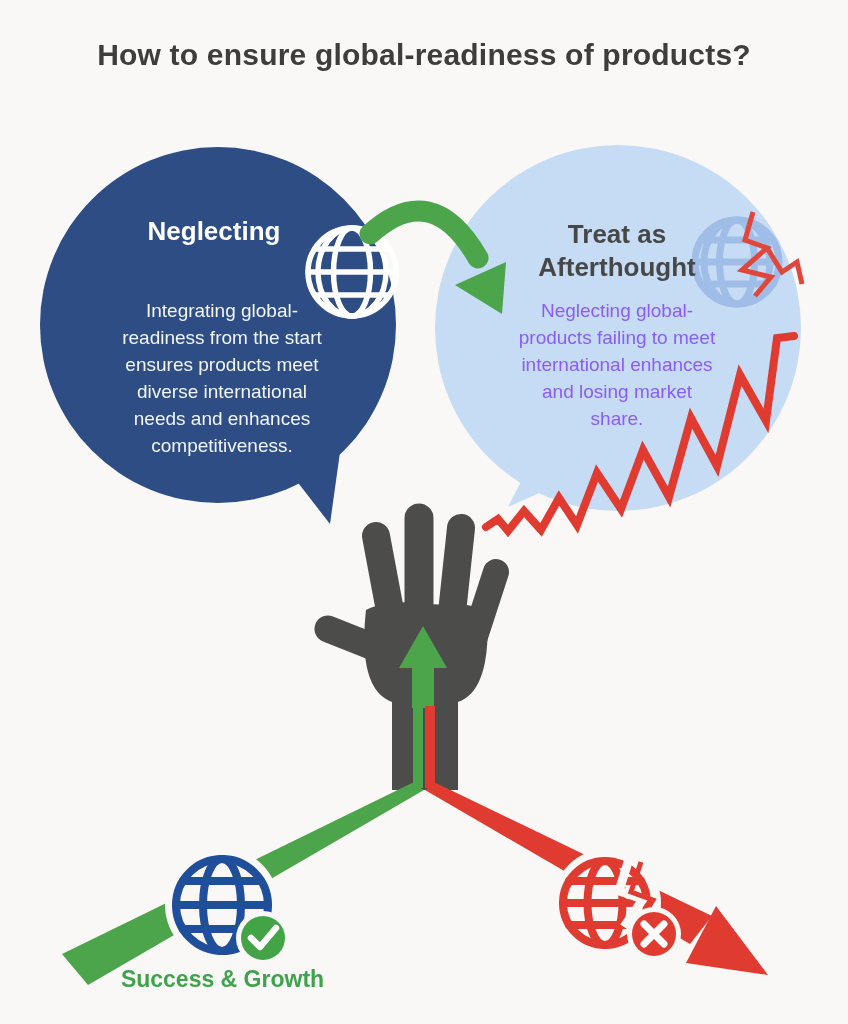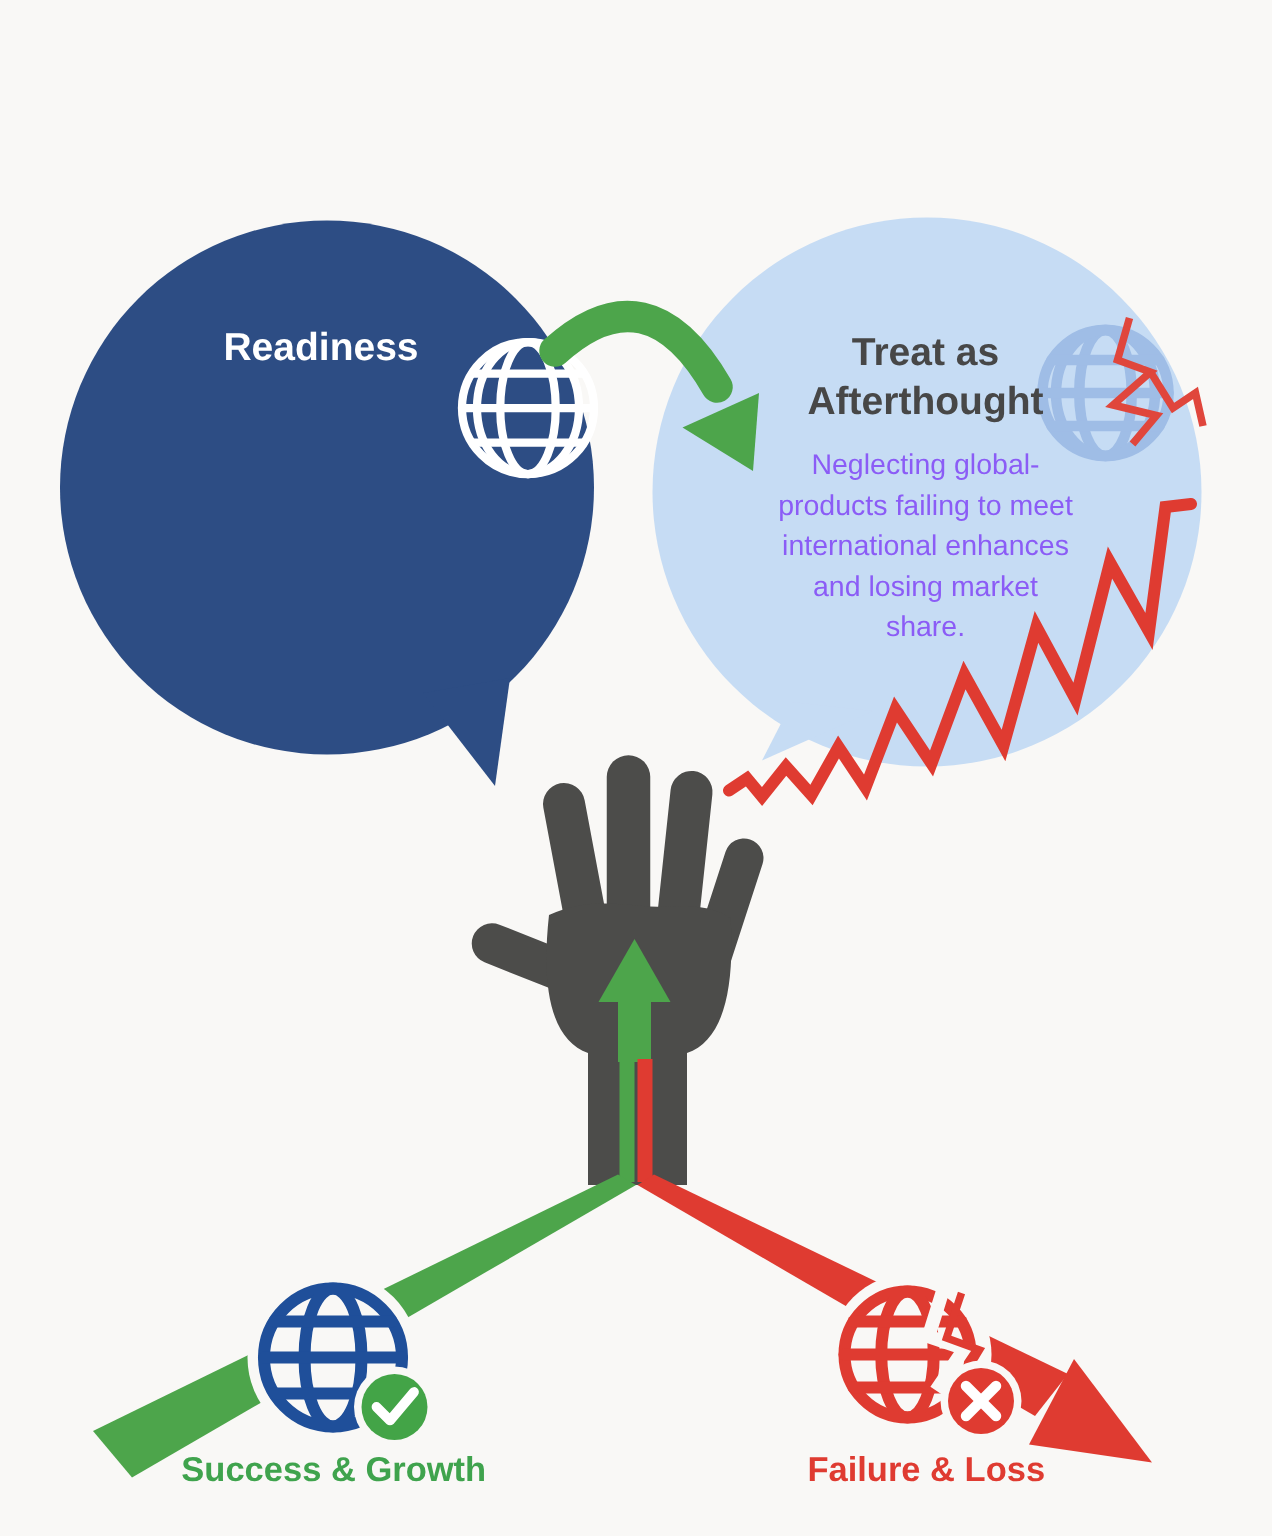--- a/index.html
+++ b/index.html
@@ -123,32 +123,40 @@
       <polyline points="641,862 631,892 653,900 636,928" fill="none" stroke="#df3b31" stroke-width="5" stroke-linejoin="miter"></polyline>
       <g>
         <circle cx="654" cy="934" r="27" fill="#f9f8f6"></circle>
         <circle cx="654" cy="934" r="22" fill="#df3b31"></circle>
         <line x1="644" y1="924" x2="664" y2="944" stroke="#ffffff" stroke-width="7" stroke-linecap="round"></line>
         <line x1="664" y1="924" x2="644" y2="944" stroke="#ffffff" stroke-width="7" stroke-linecap="round"></line>
       </g>
     </g>
   </svg>
 
+  <div class="txt" id="main-title">How to ensure global-readiness of products?</div>
 
   <div class="txt bubble-title" id="good-title">
-    <div>Readiness</div>
+    <div>Neglecting</div>
+  </div>
+  <div class="txt bubble-body" id="good-body">
+    <div>Integrating global-</div>
+    <div>readiness from the start</div>
+    <div>ensures products meet</div>
+    <div>diverse international</div>
+    <div>needs and enhances</div>
+    <div>competitiveness.</div>
   </div>
 
   <div class="txt bubble-title" id="bad-title">
     <div>Treat as</div>
     <div>Afterthought</div>
   </div>
   <div class="txt bubble-body" id="bad-body">
     <div>Neglecting global-</div>
     <div>products failing to meet</div>
     <div>international enhances</div>
     <div>and losing market</div>
     <div>share.</div>
   </div>
 
   <div class="txt outcome-label" id="success-label">Success &amp; Growth</div>
-  <div class="txt outcome-label" id="failure-label">Failure &amp; Loss</div>
 </div>
 
 </body></html>

